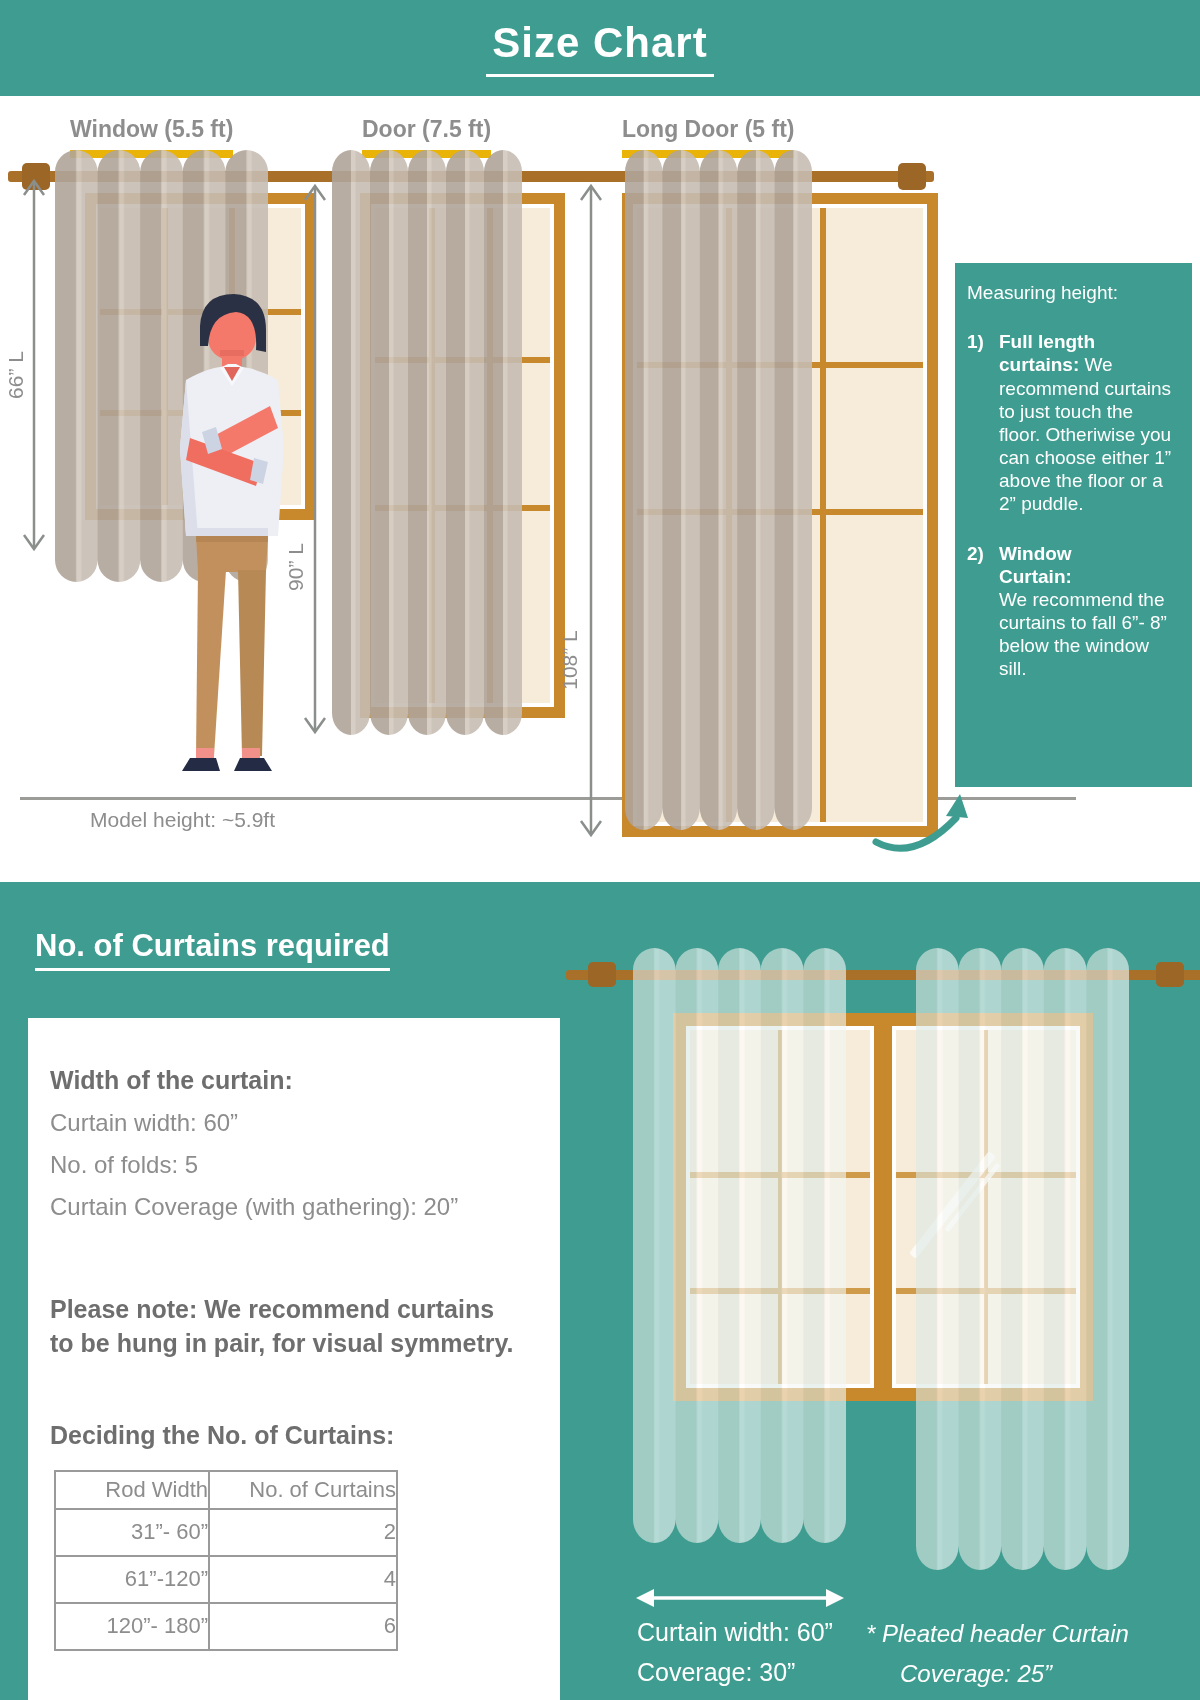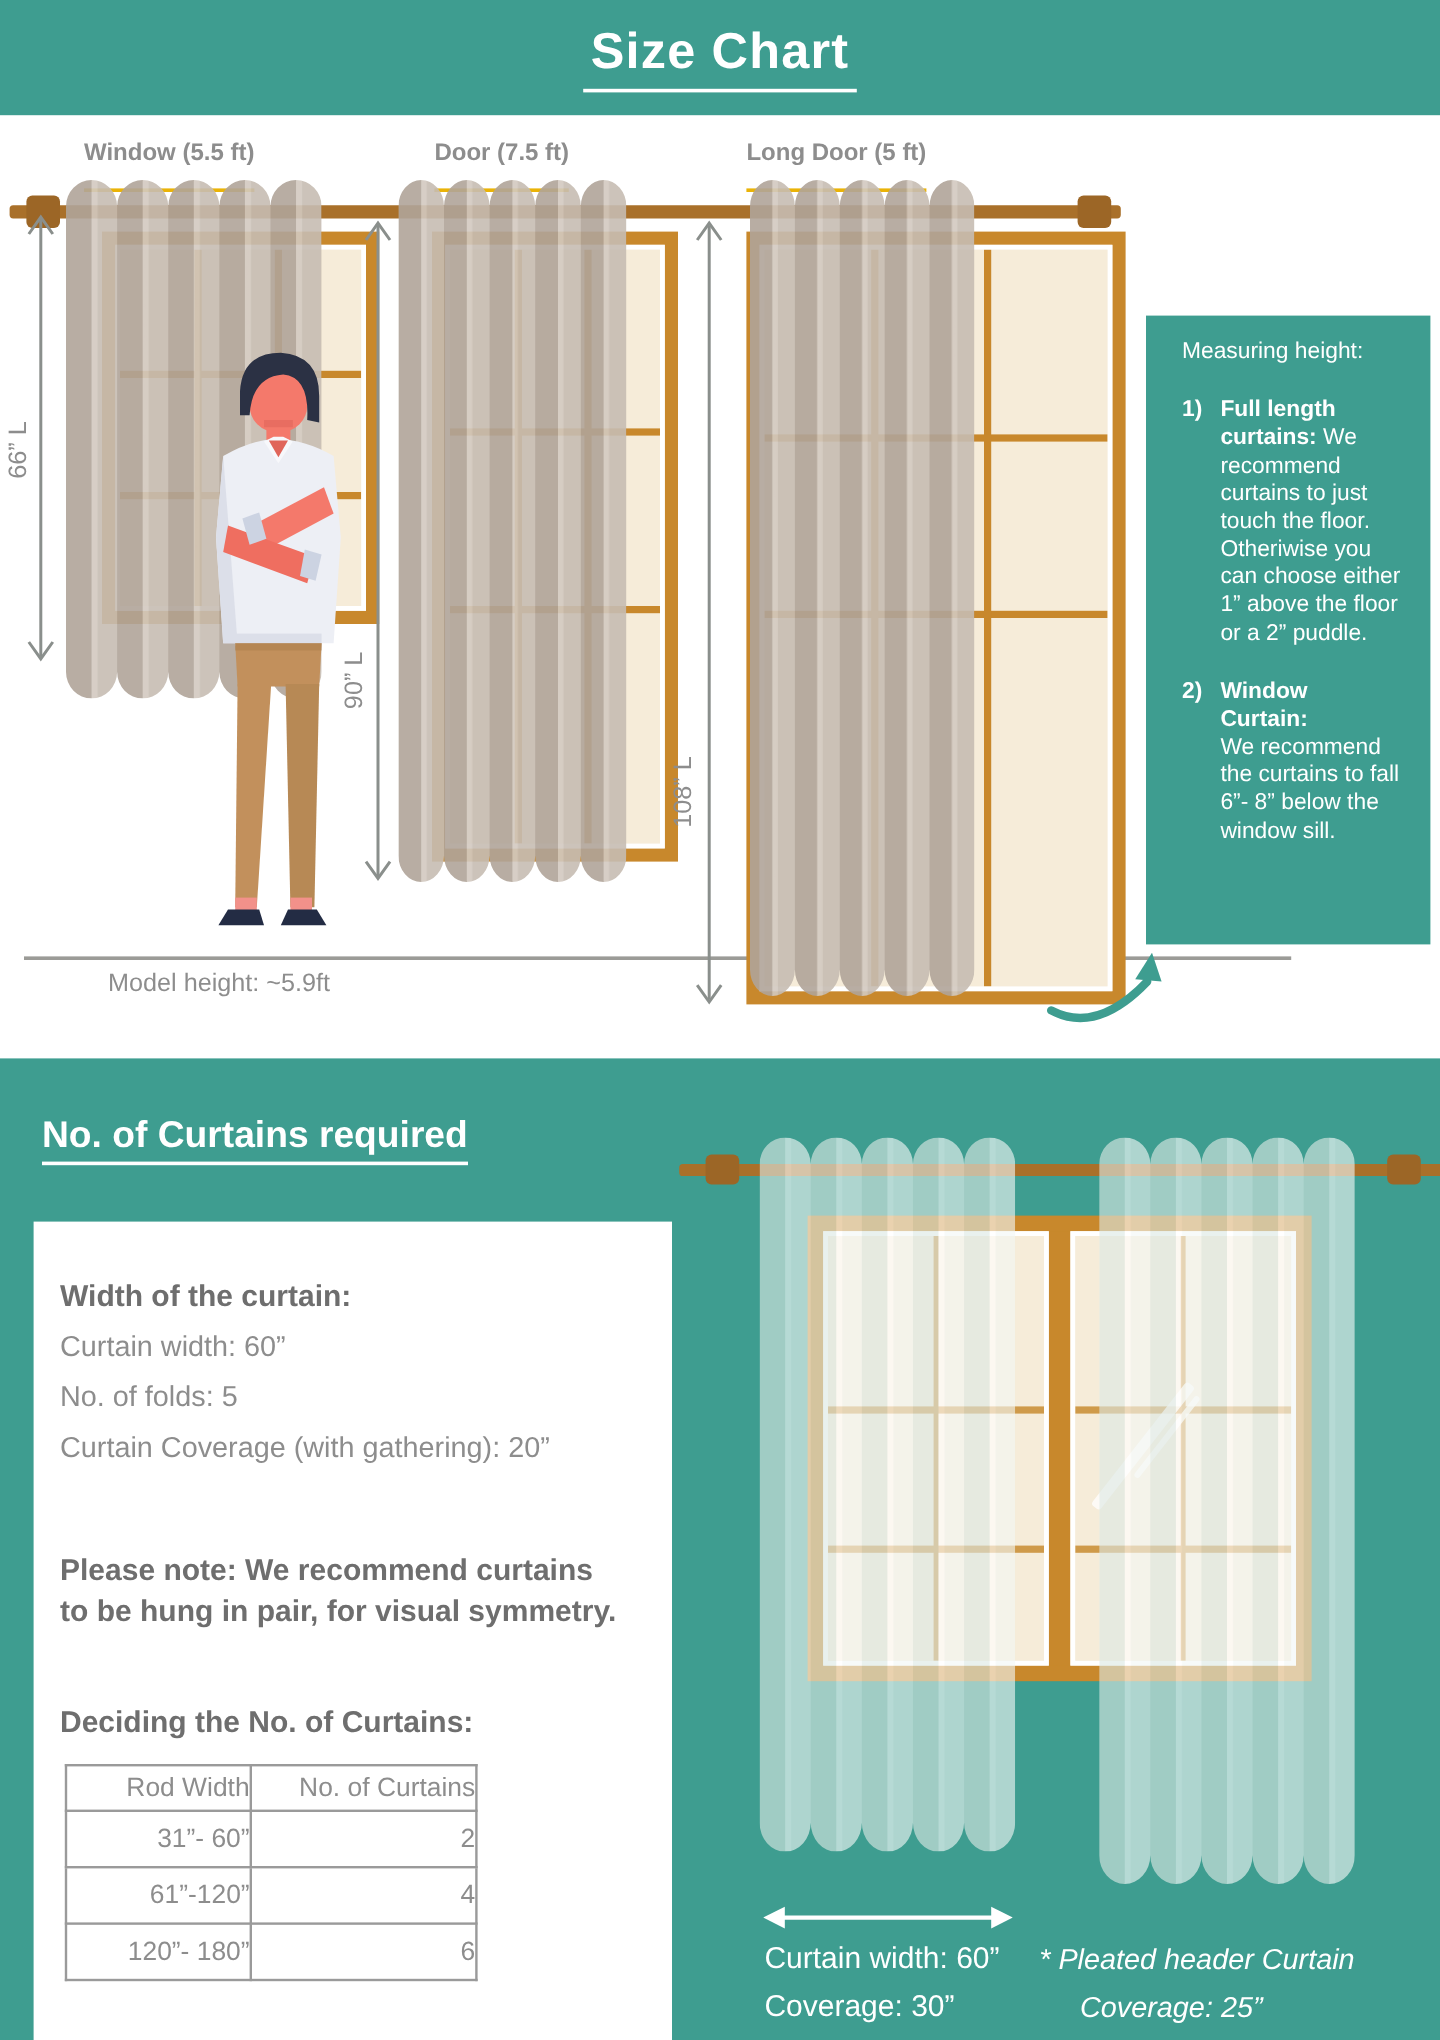--- a/index.html
+++ b/index.html
@@ -7,22 +7,22 @@
         font-family:"Liberation Sans",sans-serif;background:#ffffff;}
   .abs{position:absolute;}
 
   
   .header-band{left:0;top:0;width:1200px;height:96px;background:#3E9D90;
                display:flex;align-items:center;justify-content:center;}
   .header-title{color:#fff;font-size:42px;font-weight:600;letter-spacing:1px;
                 border-bottom:3px solid #fff;padding:0 6px 7px 6px;}
 
   
-  .col-label{position:absolute;top:116px;color:#8d8d8d;font-size:20px;font-weight:700;
-             border-bottom:3px solid #eab308;padding-bottom:18px;white-space:nowrap;}
+  .col-label{position:absolute;top:116px;color:#8d8d8d;font-size:23px;font-weight:700;
+             border-bottom:8px solid #eab308;padding-bottom:7px;white-space:nowrap;}
 
   
   .rod-bar{position:absolute;background:#A9702A;border-radius:3px;}
   .rod-finial{position:absolute;background:#9C6626;border-radius:5px;}
 
   
   .frame{position:absolute;background:#C8882C;padding:11px;box-sizing:border-box;}
   .glass{position:relative;width:100%;height:100%;background:#F6ECD9;
          border:4px solid #fff;box-sizing:border-box;overflow:hidden;}
   .mull{position:absolute;background:#C8882C;}
@@ -38,21 +38,21 @@
 
   
   .vlabel{position:absolute;transform:translate(-50%,-50%) rotate(-90deg);
           color:#8d8d8d;font-size:21px;white-space:nowrap;}
   .caption{position:absolute;color:#8d8d8d;font-size:21px;}
   .floor{position:absolute;background:#9B9B97;}
 
   
   .info-box{position:absolute;left:955px;top:263px;width:237px;height:524px;
             background:#3E9D90;color:#fff;box-sizing:border-box;
-            padding:18px 18px 0 30px;font-size:19px;line-height:1.22;}
+            padding:18px 18px 0 12px;font-size:19px;line-height:1.22;}
   .info-title{margin-bottom:26px;}
   .info-item{display:flex;margin-bottom:26px;}
   .info-num{width:32px;flex:none;font-weight:700;}
   .info-body{flex:1;}
   .blk{display:block;font-weight:700;}
 
   
   .bottom-band{left:0;top:882px;width:1200px;height:818px;background:#3E9D90;}
   .section-heading{position:absolute;left:35px;top:928px;color:#fff;font-size:31px;
                    font-weight:700;border-bottom:3px solid #fff;padding-bottom:4px;}

